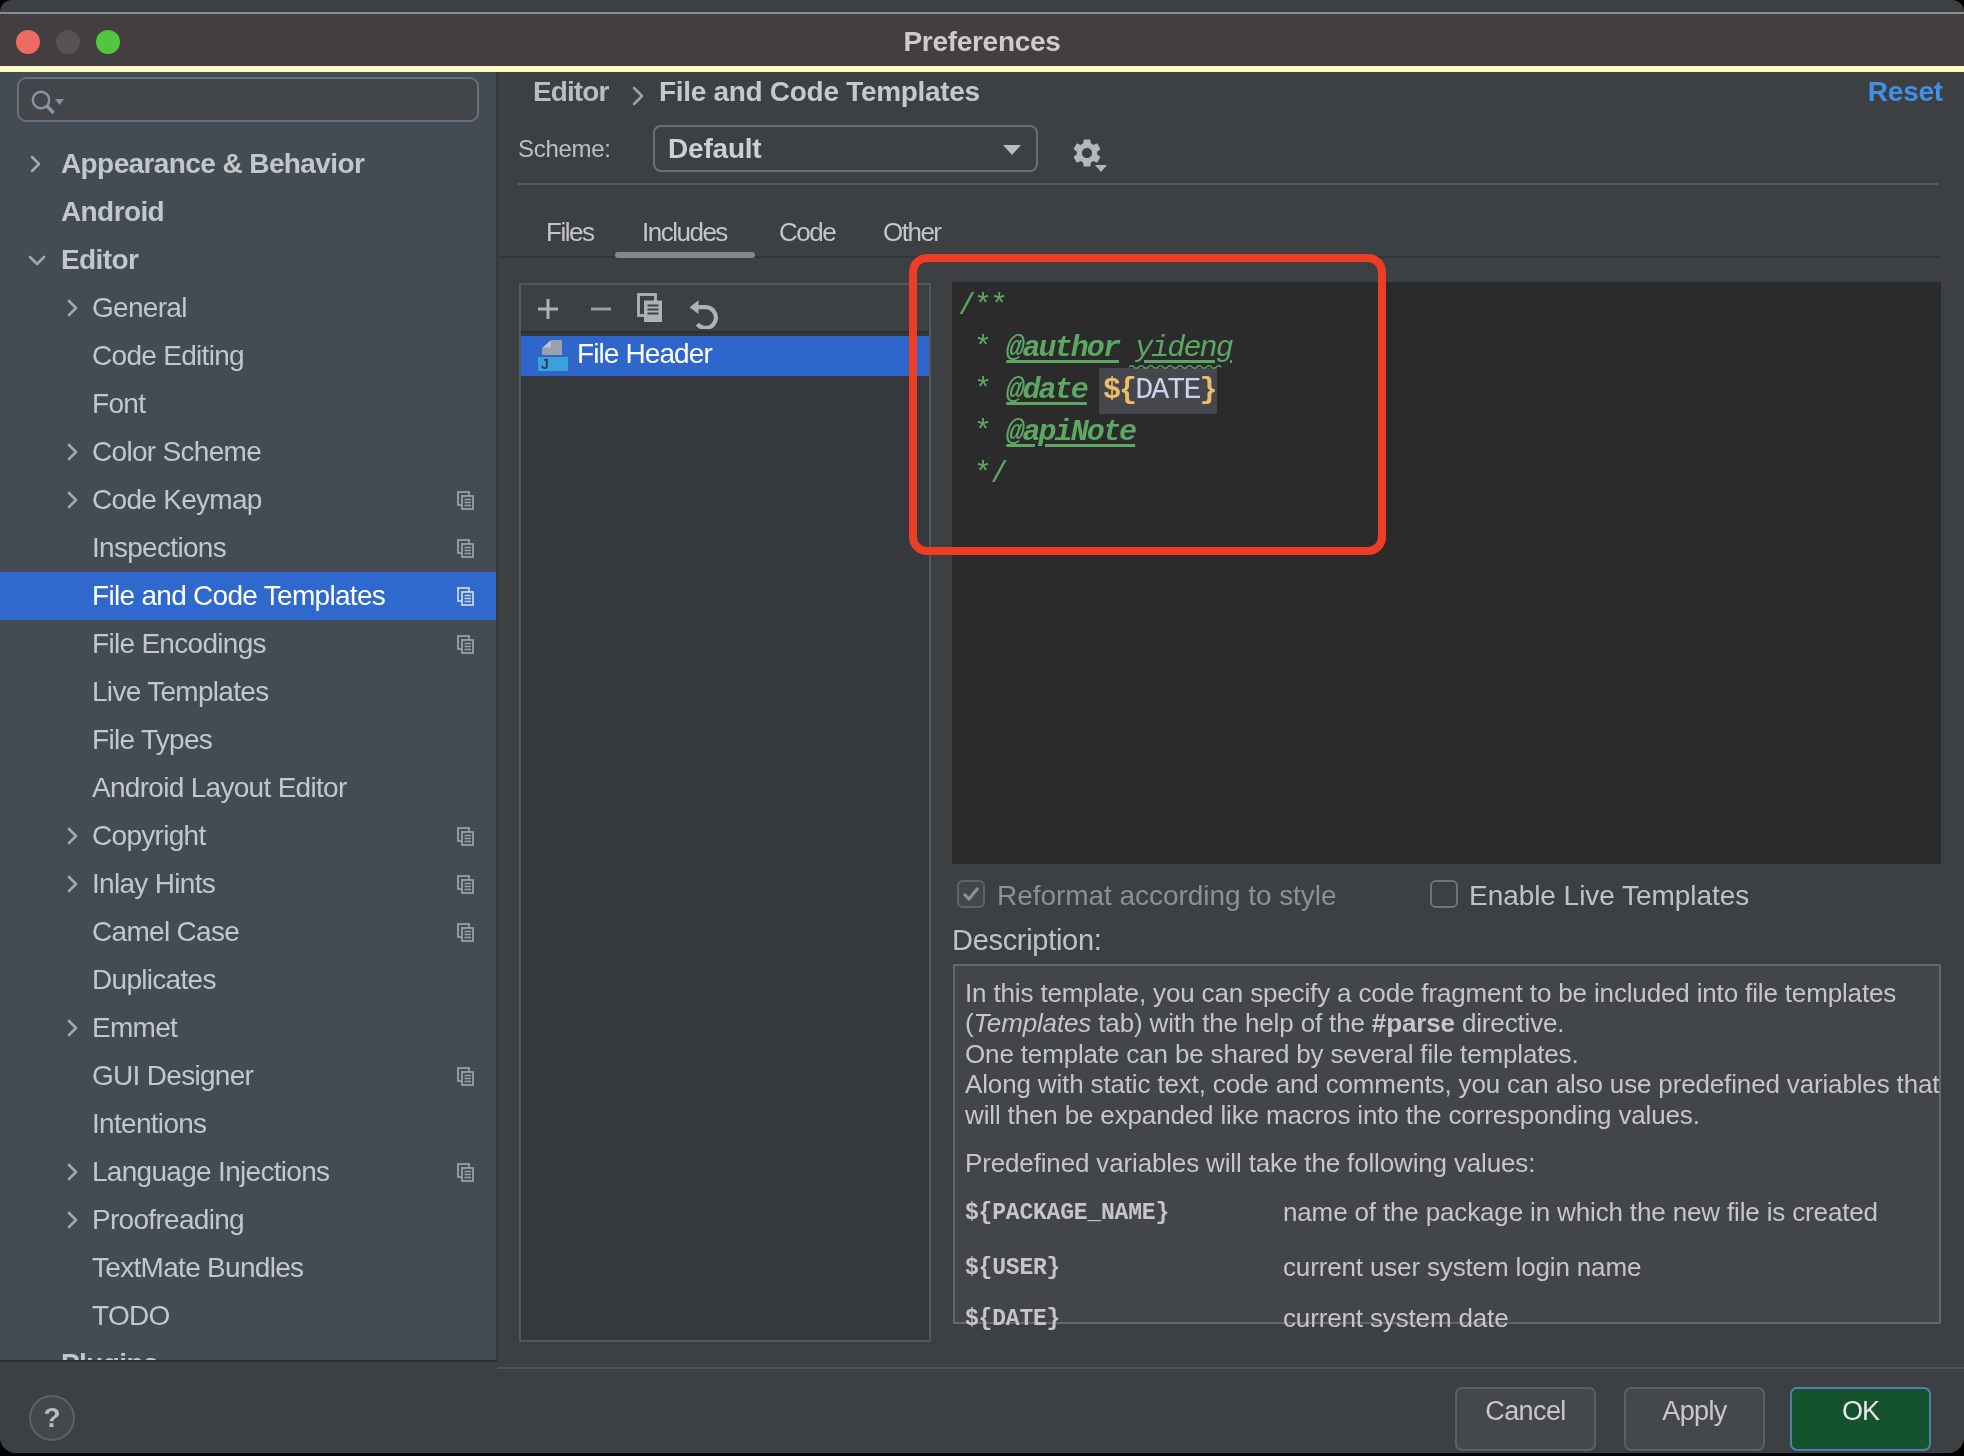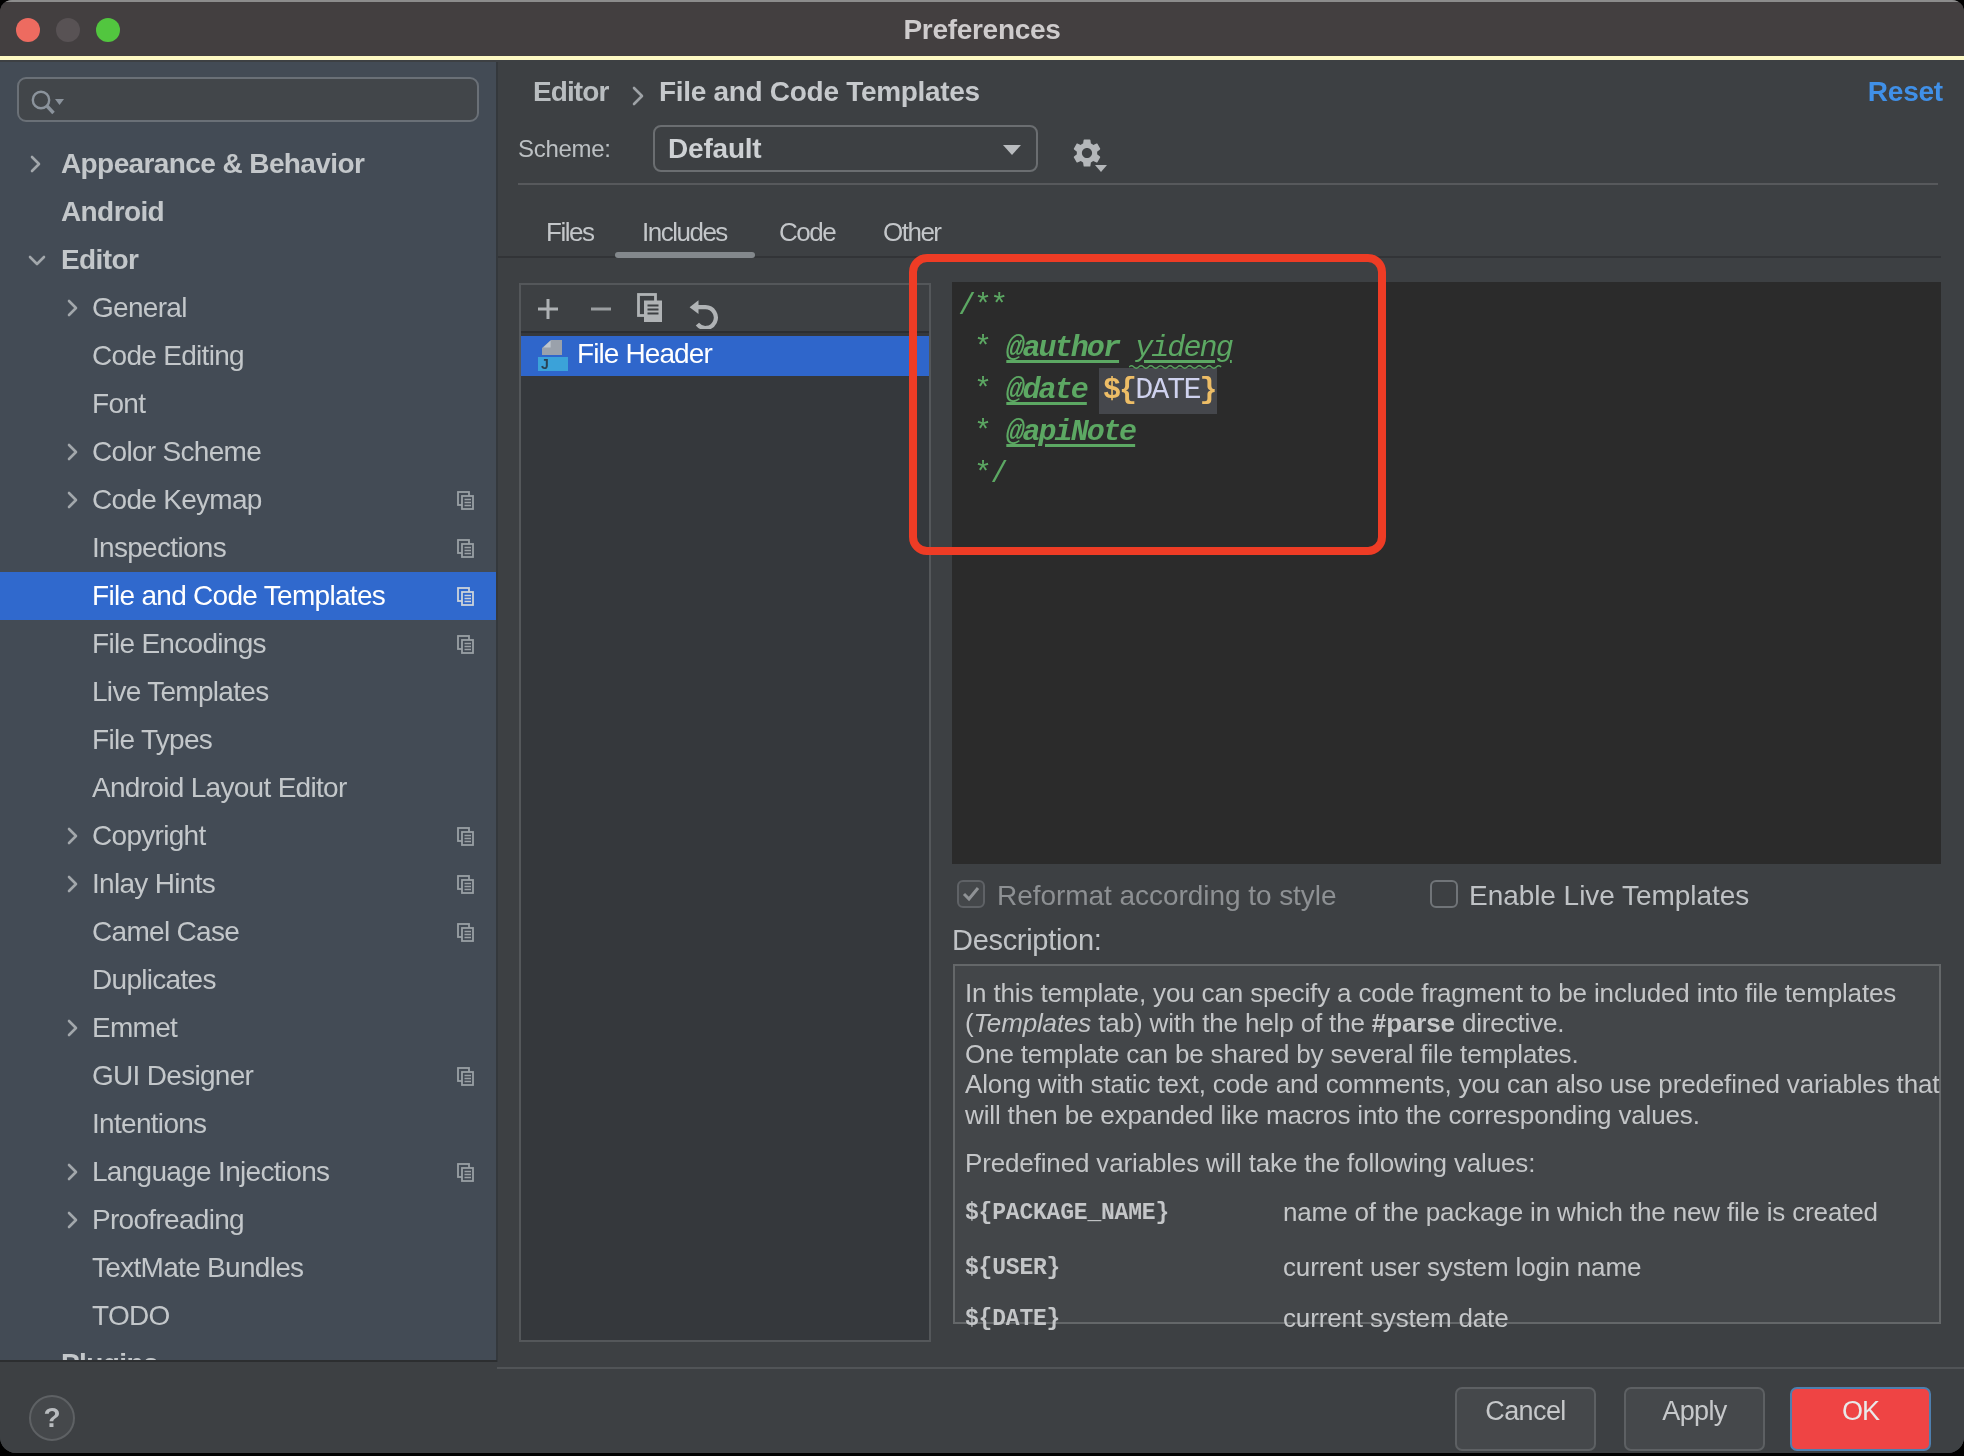--- a/index.html
+++ b/index.html
@@ -1,20 +1,20 @@
 <!DOCTYPE html>
 <html><head>
 <meta charset="utf-8">
 <style>
   * { margin:0; padding:0; box-sizing:border-box; }
   html,body { width:1964px; height:1456px; background:#000; font-family:"Liberation Sans",sans-serif; }
   .win { position:absolute; left:0; top:0; width:1964px; height:1453px; border-radius:12px 12px 16px 16px; overflow:hidden; background:#3d4043; }
   .abs { position:absolute; }
   
-  .titlebar { position:absolute; left:0; top:0; width:1964px; height:60px; background:#433f40; border-top:2px solid #8c8c8c; border-bottom:4px solid #fef9c3; }
+  .titlebar { position:absolute; left:0; top:12px; width:1964px; height:60px; background:#433f40; border-top:2px solid #8c8c8c; border-bottom:6px solid #fef9c3; }
   .tl { position:absolute; top:16px; width:24px; height:24px; border-radius:50%; }
   .title { position:absolute; left:0; top:12px; width:1964px; text-align:center; font-size:28px; font-weight:bold; color:#cecbcc; letter-spacing:-0.3px; }
   
   .sidebar { position:absolute; left:0; top:62px; width:497px; height:1300px; background:#434b55; }
   .searchbox { position:absolute; left:17px; top:15px; width:462px; height:45px; background:#42464a; border:2px solid #6a7077; border-radius:9px; }
   .row { position:absolute; left:0; width:497px; height:48px; line-height:48px; font-size:28px; color:#c3c7ca; letter-spacing:-0.7px; white-space:nowrap; }
   .row b { font-weight:bold; letter-spacing:-0.6px; }
   .row.sel { background:#3069cd; color:#fff; }
   .chev { position:absolute; top:0; }
   .copyic { position:absolute; left:457px; top:15px; }
@@ -313,14 +313,14 @@
     <div class="tl" style="left:96px; background:#52c63f;"></div>
     <div class="title">Preferences</div>
   </div>
 
   <div class="bottombar"></div>
   <div class="abs" style="left:0;top:1360px;width:497px;height:2px;background:#2c2e30;"></div>
   <div class="abs" style="left:497px;top:1367px;width:1467px;height:2px;background:#515457;"></div>
   <div class="helpbtn">?</div>
   <div class="btn" style="left:1455px; width:141px;">Cancel</div>
   <div class="btn" style="left:1624px; width:141px;">Apply</div>
-  <div class="btn" style="left:1790px; width:141px; background:#ef4444; border-color:#4e7fae; color:#e9e9e9; letter-spacing:-1px;">OK</div>
+  <div class="btn" style="left:1790px; width:141px; background:#14532d; border-color:#4e7fae; color:#e9e9e9; letter-spacing:-1px;">OK</div>
 </div>
 
 </body></html>

